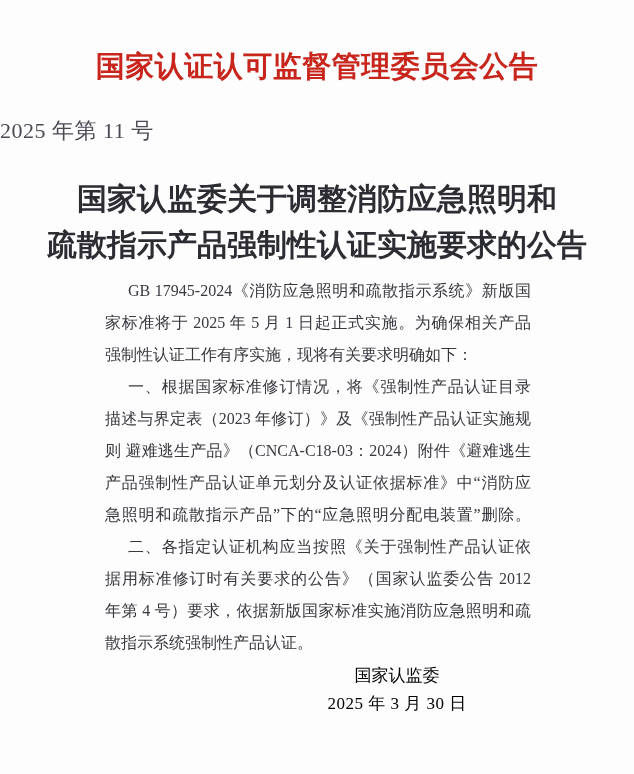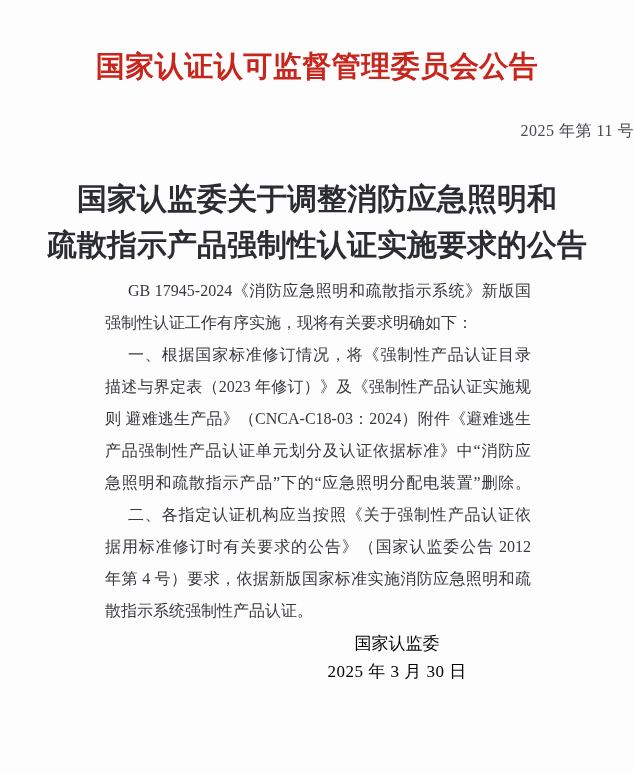--- a/index.html
+++ b/index.html
@@ -26,22 +26,22 @@
     text-align: center;
     font-size: 29px;
     font-weight: bold;
     letter-spacing: 0.5px;
     color: #c8251c;
   }
   .issue-no {
     margin-top: 34px;
     height: 22px;
     line-height: 22px;
-    text-align: right;
-    font-size: 16px;
+    text-align: left;
+    font-size: 22px;
     letter-spacing: 0.5px;
     color: #4a4a55;
   }
   .doc-title {
     margin: 34px 0 0 0;
     text-align: center;
     font-size: 30px;
     font-weight: bold;
     color: #2c2c33;
   }
@@ -95,20 +95,21 @@
 
   <div class="issue-no">2025 年第 11 号</div>
 
   <h2 class="doc-title">
     <span class="t-line">国家认监委关于调整消防应急照明和</span>
     <span class="t-line">疏散指示产品强制性认证实施要求的公告</span>
   </h2>
 
   <div class="body-block">
     <div class="line indent just">GB 17945-2024《消防应急照明和疏散指示系统》新版国</div>
+    <div class="line just">家标准将于 2025 年 5 月 1 日起正式实施。为确保相关产品</div>
     <div class="line">强制性认证工作有序实施，现将有关要求明确如下：</div>
     <div class="line indent just">一、根据国家标准修订情况，将《强制性产品认证目录</div>
     <div class="line just">描述与界定表（2023 年修订）》及《强制性产品认证实施规</div>
     <div class="line just">则 避难逃生产品》（CNCA-C18-03：2024）附件《避难逃生</div>
     <div class="line just">产品强制性产品认证单元划分及认证依据标准》中“消防应</div>
     <div class="line just">急照明和疏散指示产品”下的“应急照明分配电装置”删除。</div>
     <div class="line indent just">二、各指定认证机构应当按照《关于强制性产品认证依</div>
     <div class="line just">据用标准修订时有关要求的公告》（国家认监委公告 2012</div>
     <div class="line just">年第 4 号）要求，依据新版国家标准实施消防应急照明和疏</div>
     <div class="line">散指示系统强制性产品认证。</div>

